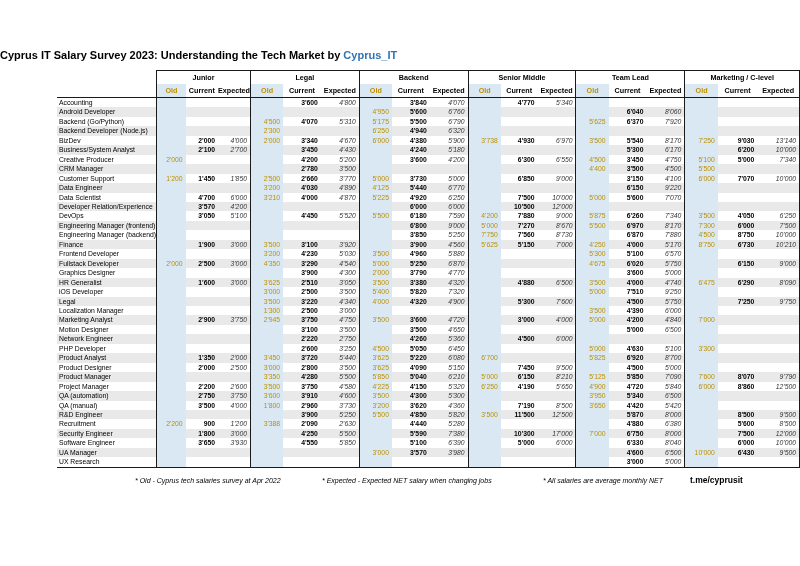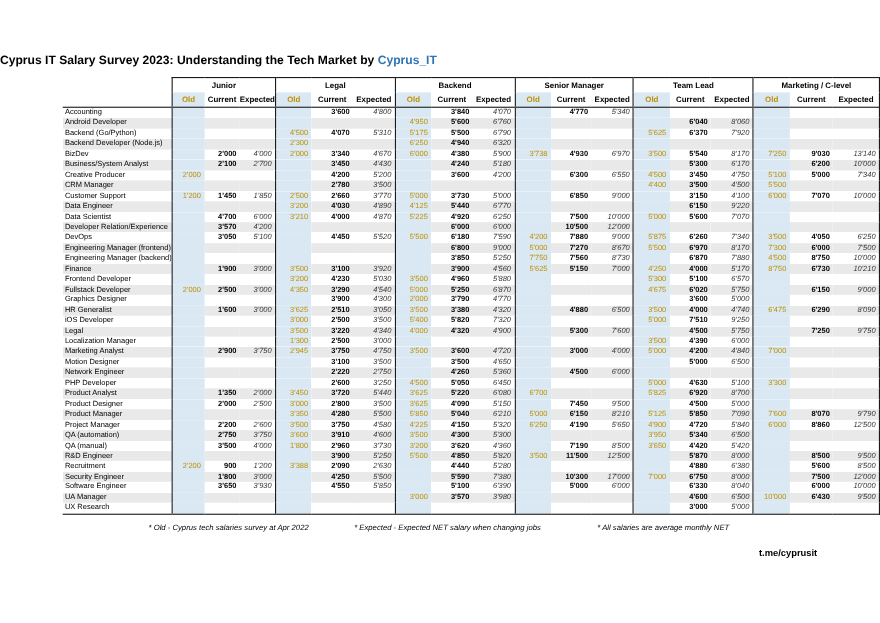--- a/index.html
+++ b/index.html
@@ -33,21 +33,21 @@
   tbody tr:nth-child(even){background:var(--stripe);}
   tbody tr:last-child td{border-bottom:1px solid var(--line);}
   td.role{text-align:left;padding-left:2px;}
   td.num{text-align:right;padding-right:3px;}
   td.oldc{color:var(--old-text);background:var(--old-bg);}
   td.cur{font-weight:bold;color:#000;}
   td.exp{font-style:italic;color:#333;}
   .gl{border-left:1px solid var(--line);}
   .gr{border-right:1px solid var(--line);}
   .fn{position:absolute;top:477px;font-size:7px;font-style:italic;color:#000;}
-  .tg-link{position:absolute;top:497px;left:690px;font-size:8.5px;font-weight:bold;color:#000;}
+  .tg-link{position:absolute;top:475px;left:690px;font-size:8.5px;font-weight:bold;color:#000;}
 </style>
 </head>
 <body>
 
 <div class="page-title">
   <span>Cyprus IT Salary Survey 2023: Understanding the Tech Market by </span><span class="brand">Cyprus_IT</span>
 </div>
 
 <table>
     <colgroup>
@@ -70,21 +70,21 @@
       <col style="width: 34px;">
       <col style="width: 41px;">
       <col style="width: 43px;">
     </colgroup>
     <thead>
       <tr class="grp-row">
         <th></th>
         <th colspan="3" class="databox gl">Junior</th>
         <th colspan="3" class="databox gl">Legal</th>
         <th colspan="3" class="databox gl">Backend</th>
-        <th colspan="3" class="databox gl">Senior Manager</th>
+        <th colspan="3" class="databox gl">Senior Middle</th>
         <th colspan="3" class="databox gl">Team Lead</th>
         <th colspan="3" class="databox gl gr">Marketing / C-level</th>
       </tr>
       <tr class="sub-row">
         <th></th>
         <th class="oldh gl">Old</th>
         <th class="">Current</th>
         <th class="">Expected</th>
         <th class="oldh gl">Old</th>
         <th class="">Current</th>

